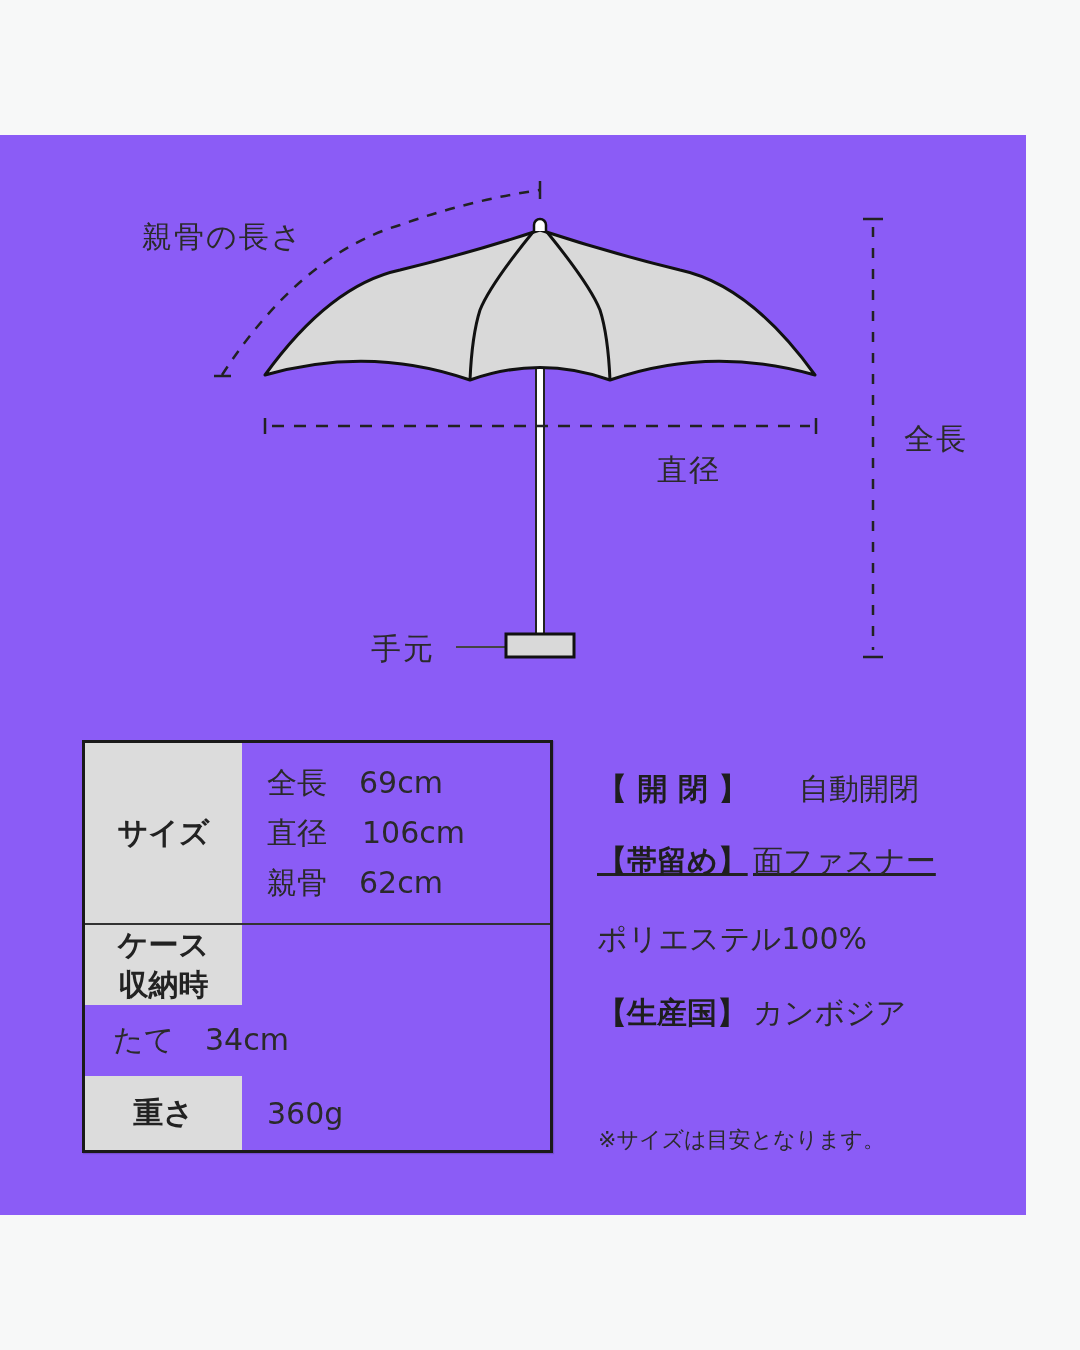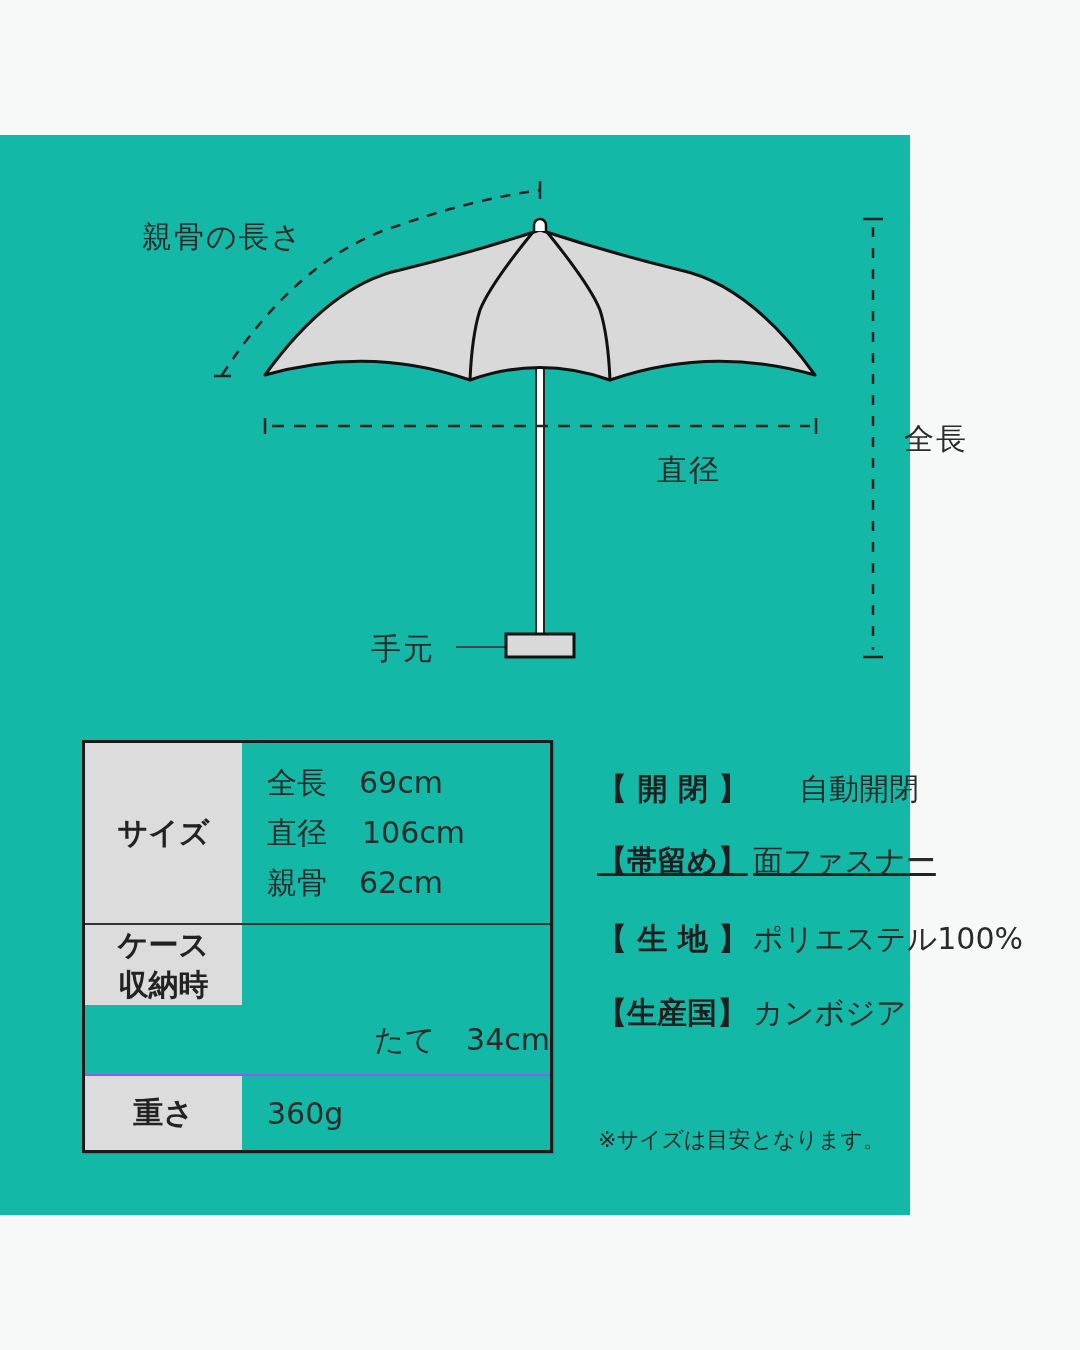--- a/index.html
+++ b/index.html
@@ -6,22 +6,23 @@
   body {
     width: 1080px; height: 1350px;
     background: #f7f8f8;
     font-family: "DejaVu Sans", "Liberation Sans", sans-serif;
     color: #222;
     position: relative;
     overflow: hidden;
   }
   .panel {
     position: absolute; left: 0; top: 135px;
-    width: 910px; height: 1080px;
-    background: #14b8a6;
+    width: 993px; height: 1080px;
+    background: #8b5cf6;
+    padding-left: 33px;
   }
   .diagram { position: absolute; left: 0; top: 0; width: 1080px; height: 700px; }
   .label {
     position: absolute; font-size: 30px; color: #2a2a2a; letter-spacing: 2px;
     white-space: nowrap;
   }
   
   .spec-table {
     position: absolute; left: 82px; top: 605px;
     width: 471px; height: 413px;
@@ -37,21 +38,21 @@
   }
   .row .body {
     flex: 1; padding-left: 25px;
     display: flex; flex-direction: column; justify-content: center;
     font-size: 30px; color: #2a2a2a;
   }
   .row.r1 { top: 0; height: 180px; border-bottom: 2px solid #333; }
   .row.r2 { top: 182px; height: 149px; border-bottom: 2px solid #8b5cf6; flex-direction: column; }
   .row.r3 { top: 333px; height: 74px; }
   .r1 .body .line { height: 50px; line-height: 50px; display: flex; }
-  .r2 .body .line { height: 50px; line-height: 50px; display: flex; padding-left: 3px; justify-content: flex-end; }
+  .r2 .body .line { height: 50px; line-height: 50px; display: flex; padding-left: 3px; }
   .line .k { width: 92px; }
   .line .v { }
   .r1 .line:nth-child(2) .v { margin-left: 3px; }
   
   .attrs { position: absolute; left: 597px; top: 630px; }
   .attr { position: absolute; left: 0; white-space: nowrap; display: flex; align-items: center; height: 40px; }
   .attr .akey { font-weight: bold; font-size: 30px; color: #1e1e1e; width: 156px; }
   .attr .aval { font-size: 30px; color: #2a2a2a; }
   .note { position: absolute; left: 598px; top: 990px; font-size: 22px; color: #2a2a2a; white-space: nowrap; }
 </style>
@@ -155,21 +156,20 @@
   <div class="attrs">
     <div class="attr" style="top:4px;gap:46px;">
       <span class="akey">【 開  閉 】</span>
       <span class="aval">自動開閉</span>
     </div>
     <div class="attr" style="top:76px;text-decoration:underline;">
       <span class="akey">【帯留め】</span>
       <span class="aval">面ファスナー</span>
     </div>
     <div class="attr" style="top:154px;">
-      <span class="akey">【 生  地 】</span>
       <span class="aval">ポリエステル100%</span>
     </div>
     <div class="attr" style="top:228px;">
       <span class="akey">【生産国】</span>
       <span class="aval">カンボジア</span>
     </div>
   </div>
 
   <div class="note">※サイズは目安となります。</div>
 </div>

